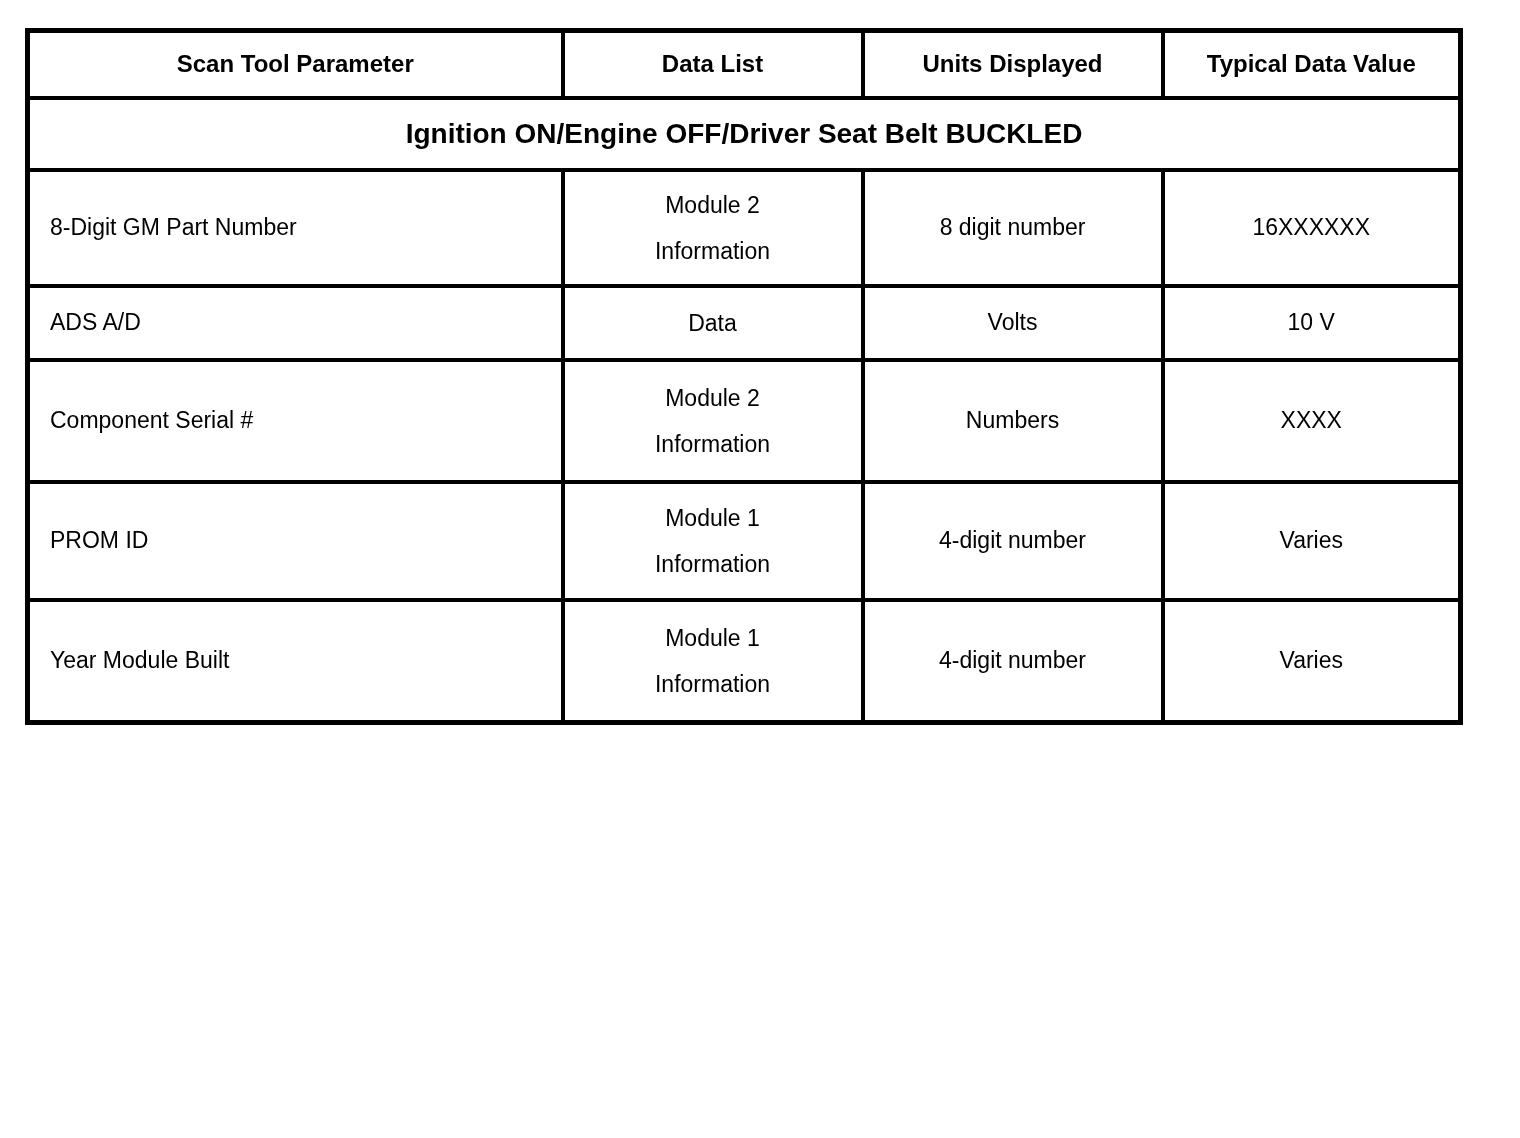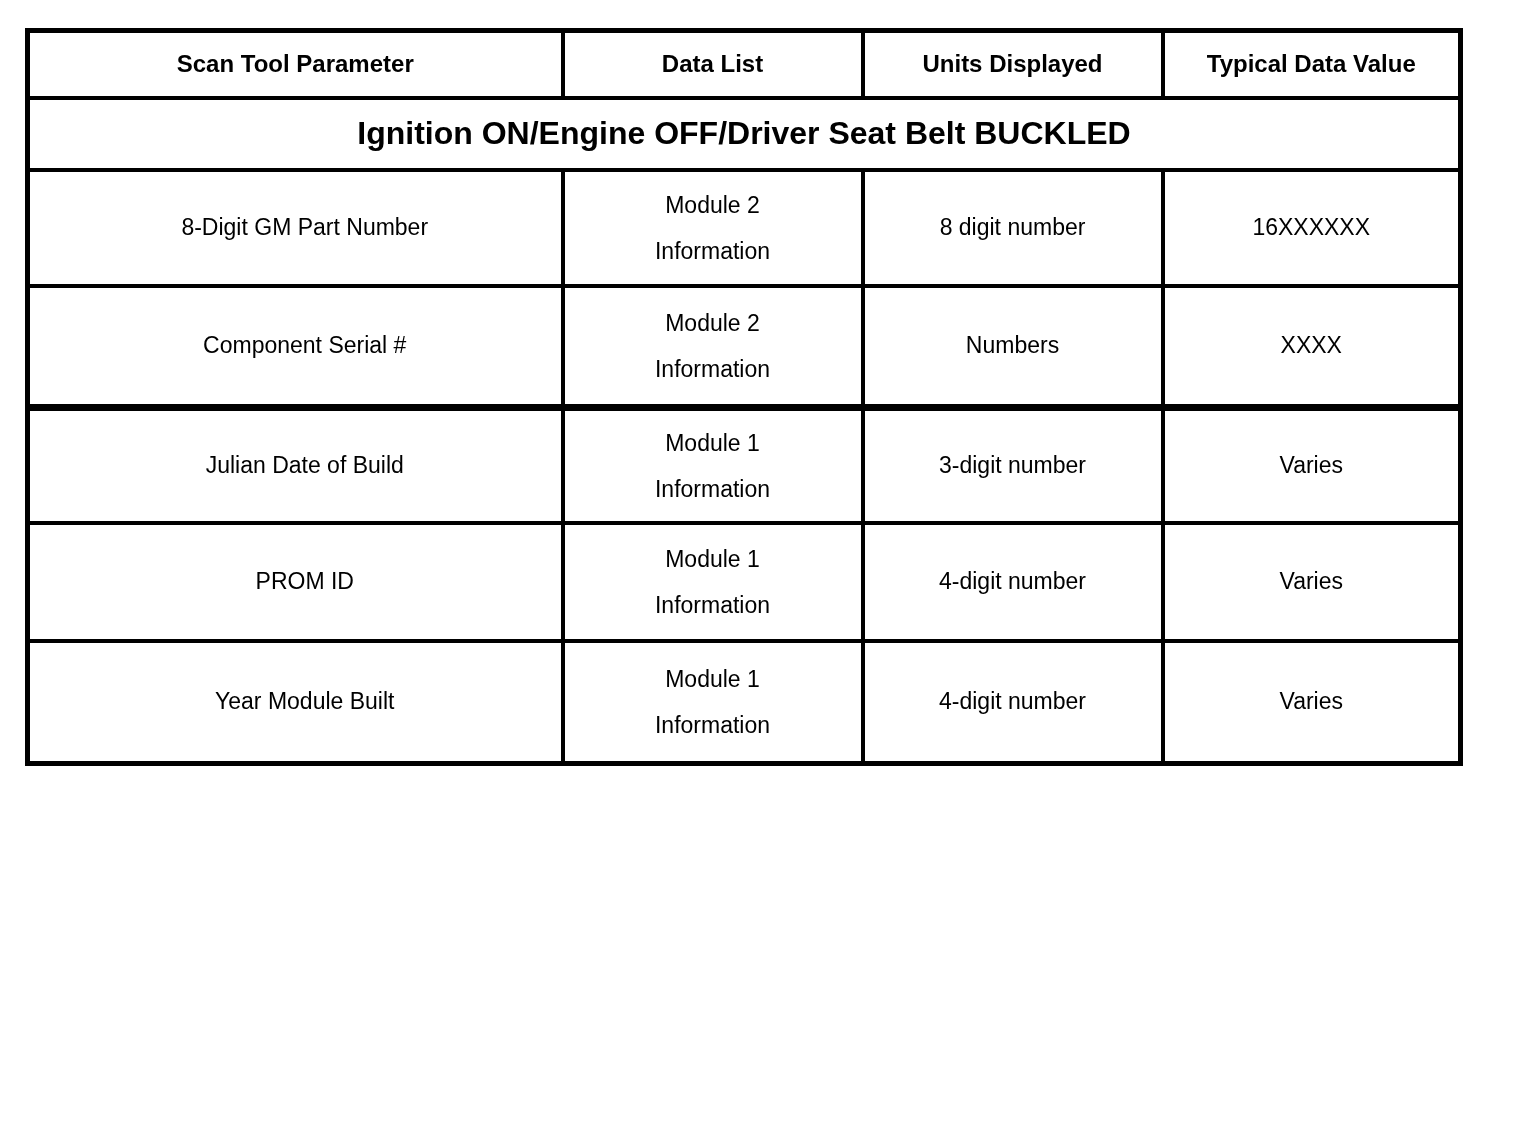--- a/index.html
+++ b/index.html
@@ -29,26 +29,26 @@
   .scan-table th {
     font-size: 24px;
     font-weight: bold;
     text-align: center;
   }
   .scan-table td {
     font-size: 23px;
     font-weight: normal;
   }
   tr.section-row td {
-    font-size: 32px;
+    font-size: 28px;
     font-weight: bold;
     text-align: center;
   }
   td.param {
-    text-align: center;
+    text-align: left;
     padding-left: 20px;
   }
   td.center { text-align: center; }
   .ln { line-height: 46px; }
   .ln:empty { display: none; }
   tr.thick-top td { border-top-width: 7px; }
 </style>
 </head>
 <body>
 
@@ -76,42 +76,42 @@
       <tr class="data-row" style="height:116px">
         <td class="param">8-Digit GM Part Number</td>
         <td class="center">
           <div class="ln">Module 2</div>
           <div class="ln">Information</div>
         </td>
         <td class="center">8 digit number</td>
         <td class="center">16XXXXXX</td>
       </tr>
 
+      <tr class="data-row" style="height:74px">
+        <td class="param">ADS A/D</td>
+        <td class="center">
+          <div class="ln">Data</div>
+
+        </td>
+        <td class="center">Volts</td>
+        <td class="center">10 V</td>
+      </tr>
 
 
       <tr class="data-row" style="height:122px">
         <td class="param">Component Serial #</td>
         <td class="center">
           <div class="ln">Module 2</div>
           <div class="ln">Information</div>
         </td>
         <td class="center">Numbers</td>
         <td class="center">XXXX</td>
       </tr>
 
 
-      <tr class="data-row thick-top" style="height:115px">
-        <td class="param">Julian Date of Build</td>
-        <td class="center">
-          <div class="ln">Module 1</div>
-          <div class="ln">Information</div>
-        </td>
-        <td class="center">3-digit number</td>
-        <td class="center">Varies</td>
-      </tr>
 
 
       <tr class="data-row" style="height:118px">
         <td class="param">PROM ID</td>
         <td class="center">
           <div class="ln">Module 1</div>
           <div class="ln">Information</div>
         </td>
         <td class="center">4-digit number</td>
         <td class="center">Varies</td>

